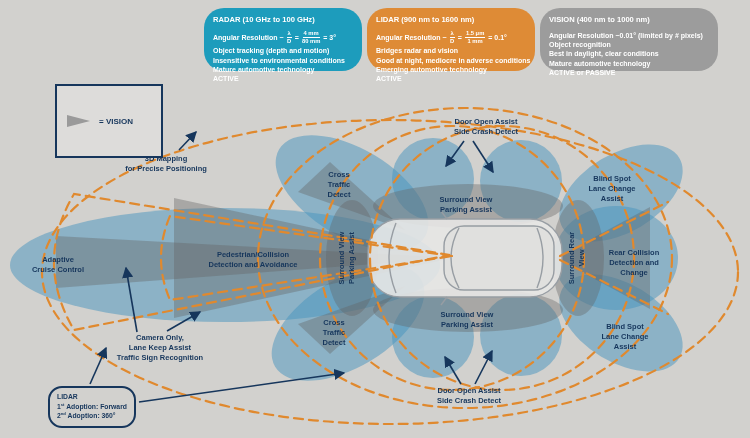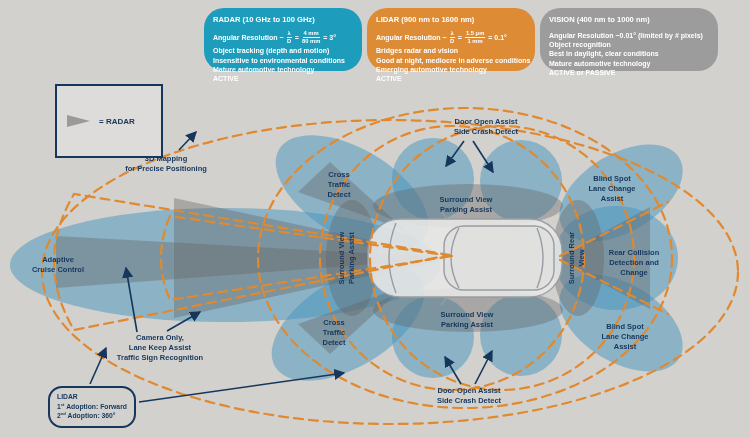--- a/index.html
+++ b/index.html
@@ -157,26 +157,28 @@
     <div class="ln">Best in daylight, clear conditions</div>
     <div class="ln">Mature automotive technology</div>
     <div class="ln mode">ACTIVE or PASSIVE</div>
   </div>
 
   <div class="legend">
     <div class="row">
       <svg width="28" height="16">
           <polygon points="2,2 25,8 2,14" fill="#9a9a9a"></polygon>
         </svg>
-      <span class="lbl">= RADAR</span>
+      <span class="lbl">= VISION</span>
     </div>
   </div>
 
   <div class="dlabel" style="left:58px;top:265px">Adaptive
 Cruise Control</div>
+  <div class="dlabel" style="left:253px;top:260px">Pedestrian/Collision
+Detection and Avoidance</div>
   <div class="dlabel" style="left:339px;top:185px">Cross
 Traffic
 Detect</div>
   <div class="dlabel" style="left:334px;top:333px">Cross
 Traffic
 Detect</div>
   <div class="dlabel" style="left:486px;top:127px">Door Open Assist
 Side Crash Detect</div>
   <div class="dlabel" style="left:469px;top:396px">Door Open Assist
 Side Crash Detect</div>

